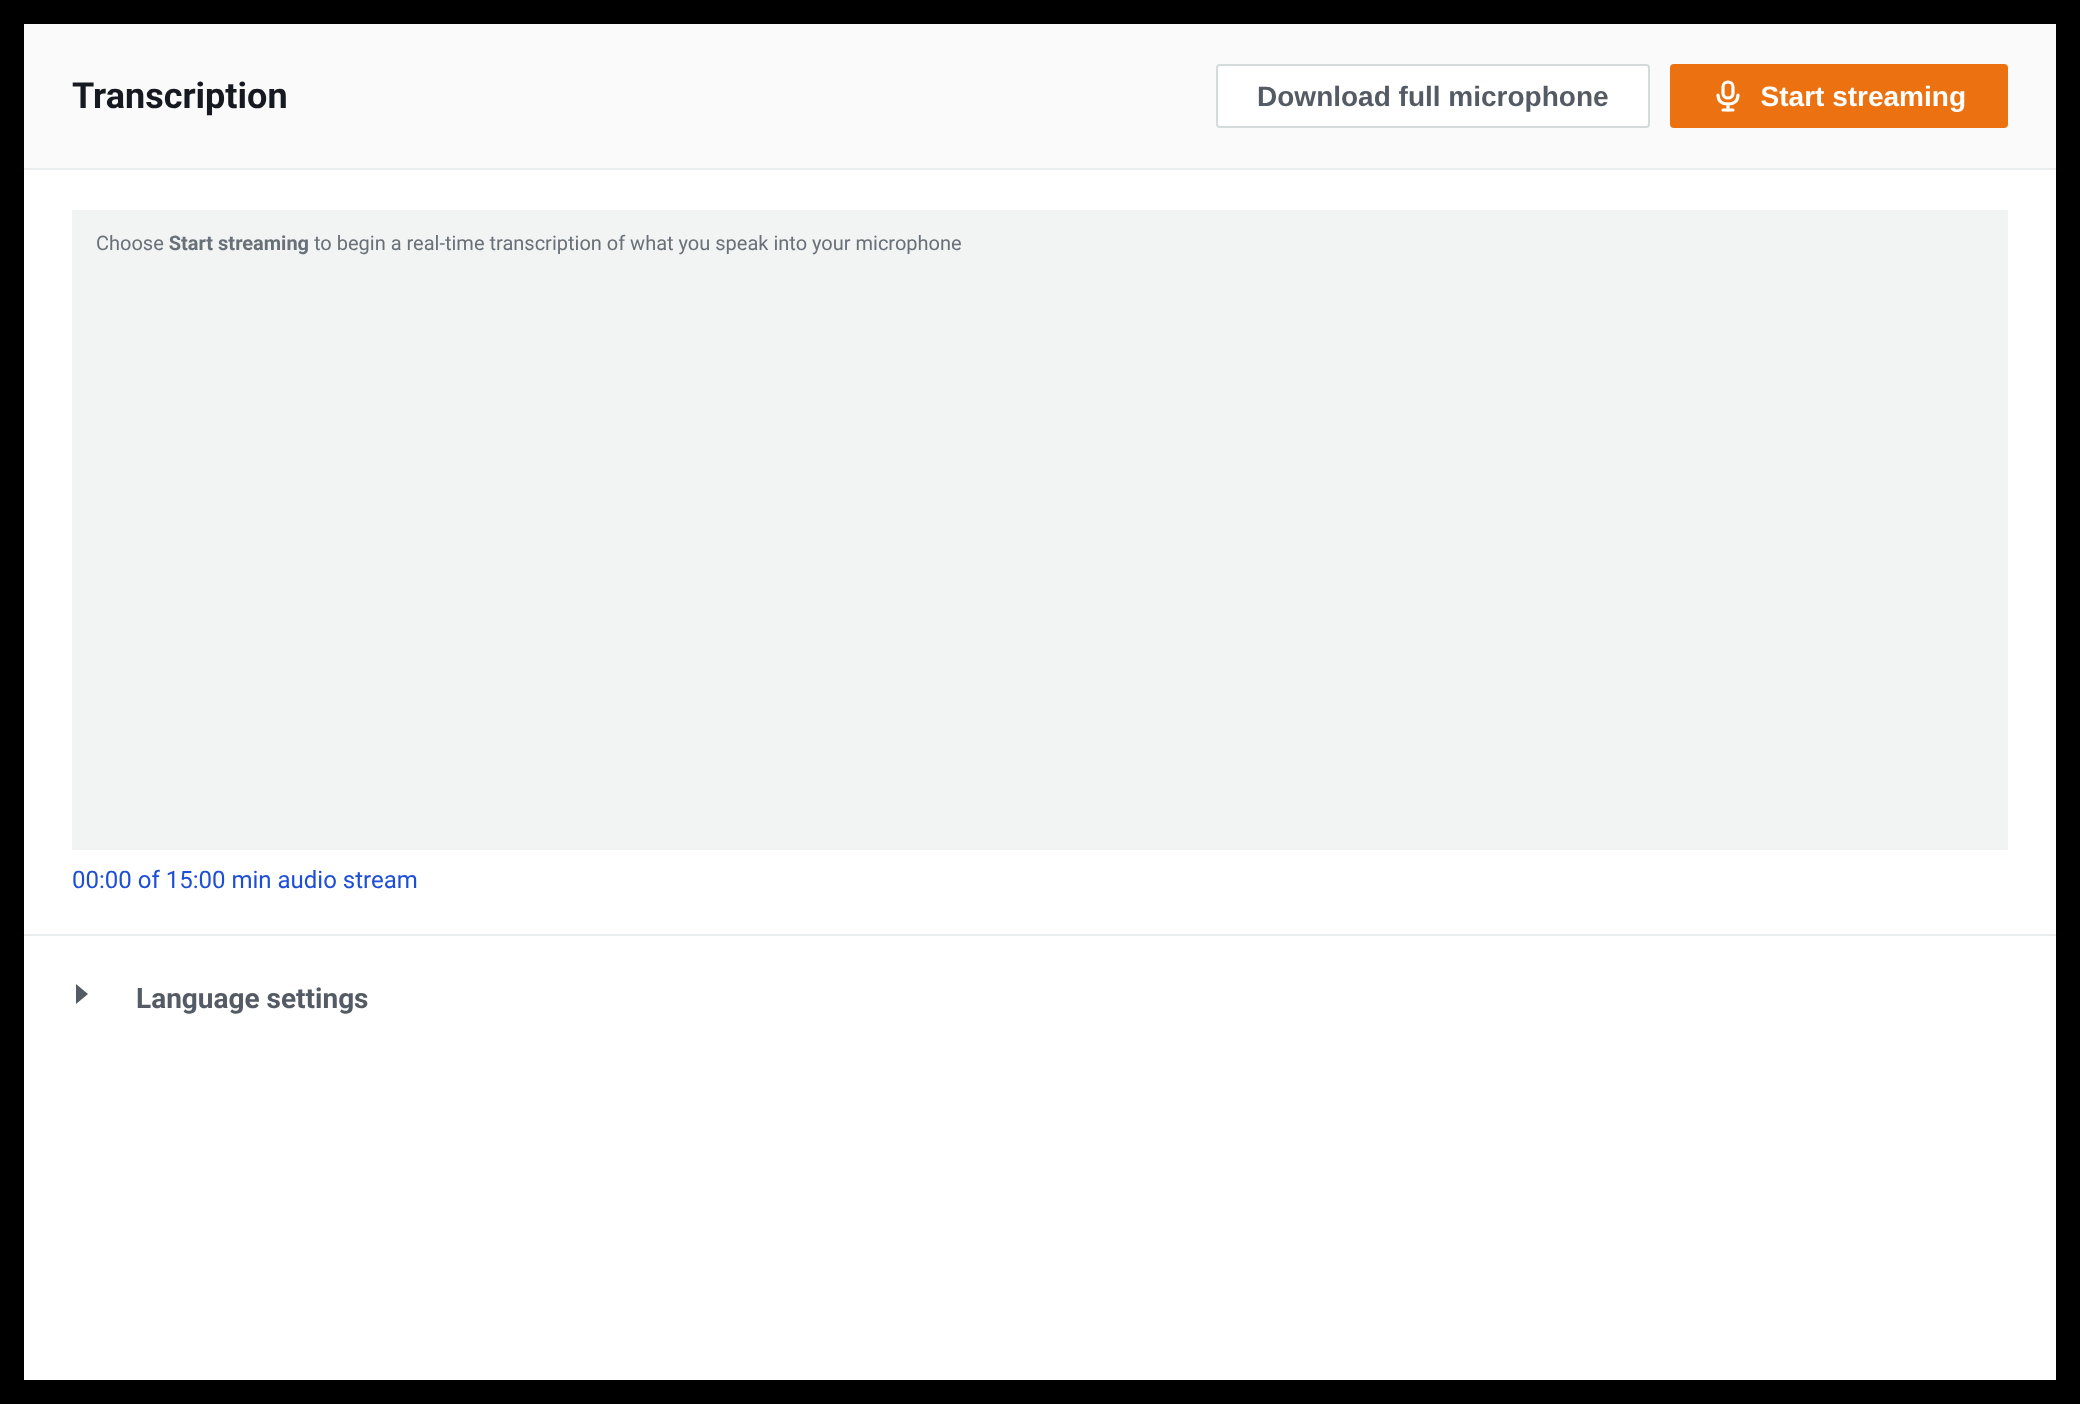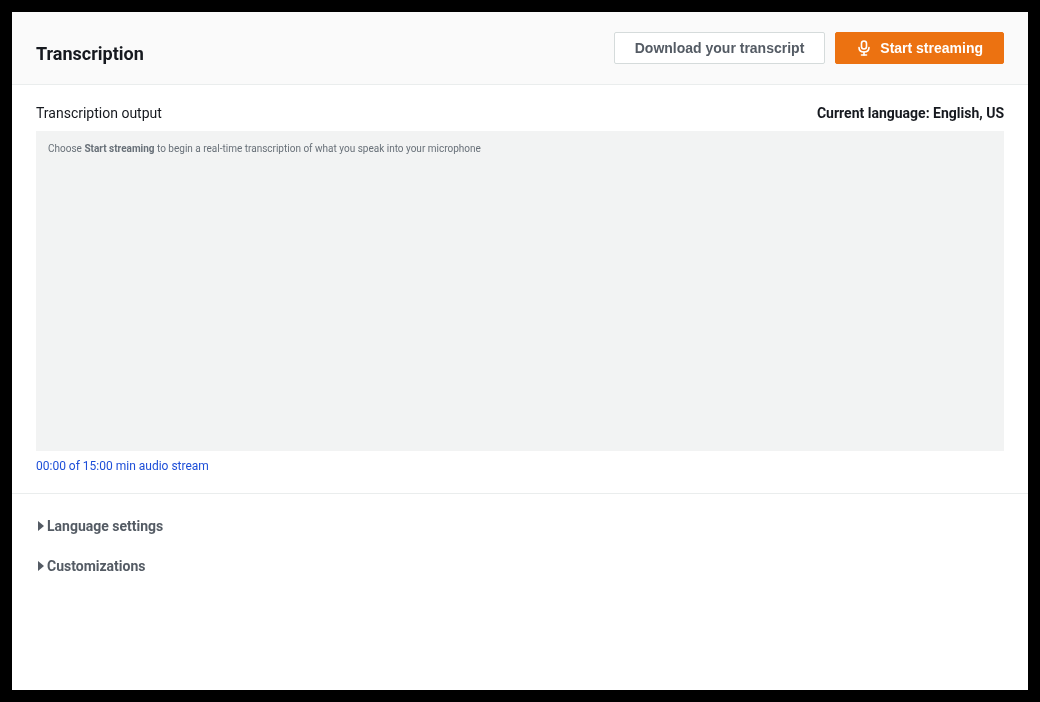--- a/index.html
+++ b/index.html
@@ -18,21 +18,21 @@
       background: #fff;
       width: 100%;
       height: 100%;
       overflow: hidden;
     }
     .header-panel {
       background: #fafafa;
       border-bottom: 1px solid #eaeded;
       padding: 20px 24px 20px 24px;
       display: flex;
-      align-items: flex-end;
+      align-items: center;
       justify-content: space-between;
     }
     .header-title {
       font-size: 18px;
       font-weight: 700;
       color: #16191f;
     }
     .header-actions {
       display: flex;
       gap: 10px;
@@ -100,22 +100,21 @@
     .divider {
       border: none;
       border-top: 1px solid #eaeded;
       margin: 20px -24px 12px -24px;
     }
     .settings-section {
       padding: 0 0 6px 0;
     }
     .expandable-row {
       display: flex;
-      align-items: center;
-      gap: 3px;
+      gap: 24px;
       padding: 12px 0;
       cursor: pointer;
     }
     .expand-icon {
       width: 0;
       height: 0;
       border-top: 5px solid transparent;
       border-bottom: 5px solid transparent;
       border-left: 6px solid #545b64;
       margin-left: 2px;
@@ -131,54 +130,44 @@
     }
   </style>
 </head>
 <body>
 
 <div class="page-container">
 
   <div class="header-panel">
     <h1 class="header-title">Transcription</h1>
     <div class="header-actions">
-      <button class="btn btn-secondary">Download your transcript</button>
+      <button class="btn btn-secondary">Download full microphone</button>
       <button class="btn btn-primary">
         <svg class="mic-icon" viewBox="0 0 16 16" stroke-width="1.6" stroke-linecap="round" stroke-linejoin="round">
           <rect x="5.5" y="1" width="5" height="8" rx="2.5"></rect>
           <path d="M3 7.5 C3 10.5 5 12 8 12 C11 12 13 10.5 13 7.5"></path>
           <line x1="8" y1="12" x2="8" y2="15"></line>
           <line x1="5.5" y1="15" x2="10.5" y2="15"></line>
         </svg>
         <span>Start streaming</span>
       </button>
     </div>
   </div>
 
   <div class="content-panel">
-    <div class="output-header">
-      <span class="output-label">Transcription output</span>
-      <span class="language-label">
-        <span>Current language: </span><span>English, US</span>
-      </span>
-    </div>
 
     <div class="transcription-box">
       <span>Choose </span><strong>Start streaming</strong><span> to begin a real-time transcription of what you speak into your microphone</span>
     </div>
 
     <div class="stream-status">00:00 of 15:00 min audio stream</div>
 
     <hr class="divider">
 
     <div class="settings-section">
       <div class="expandable-row">
         <span class="expand-icon"></span>
         <span class="expandable-label">Language settings</span>
       </div>
-      <div class="expandable-row">
-        <span class="expand-icon"></span>
-        <span class="expandable-label">Customizations</span>
-      </div>
     </div>
   </div>
 
 </div>
 
 </body></html>

